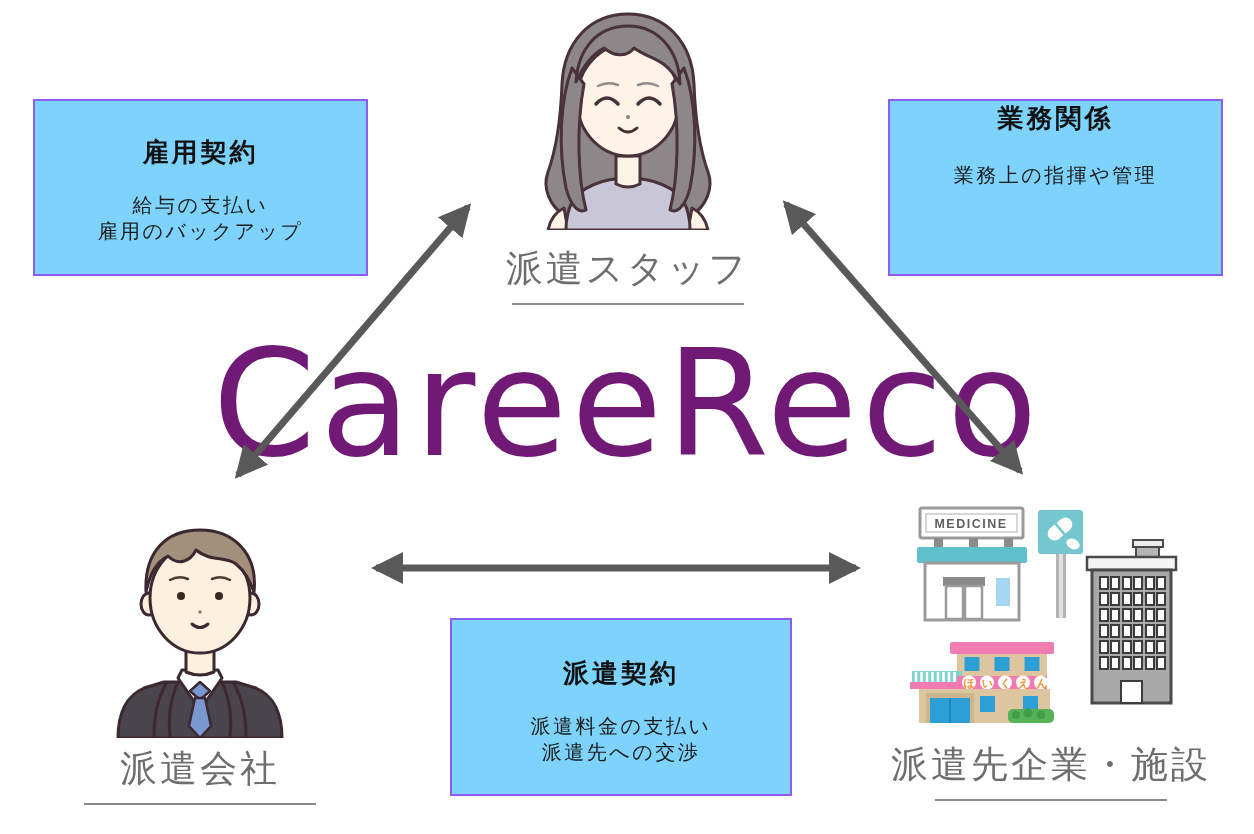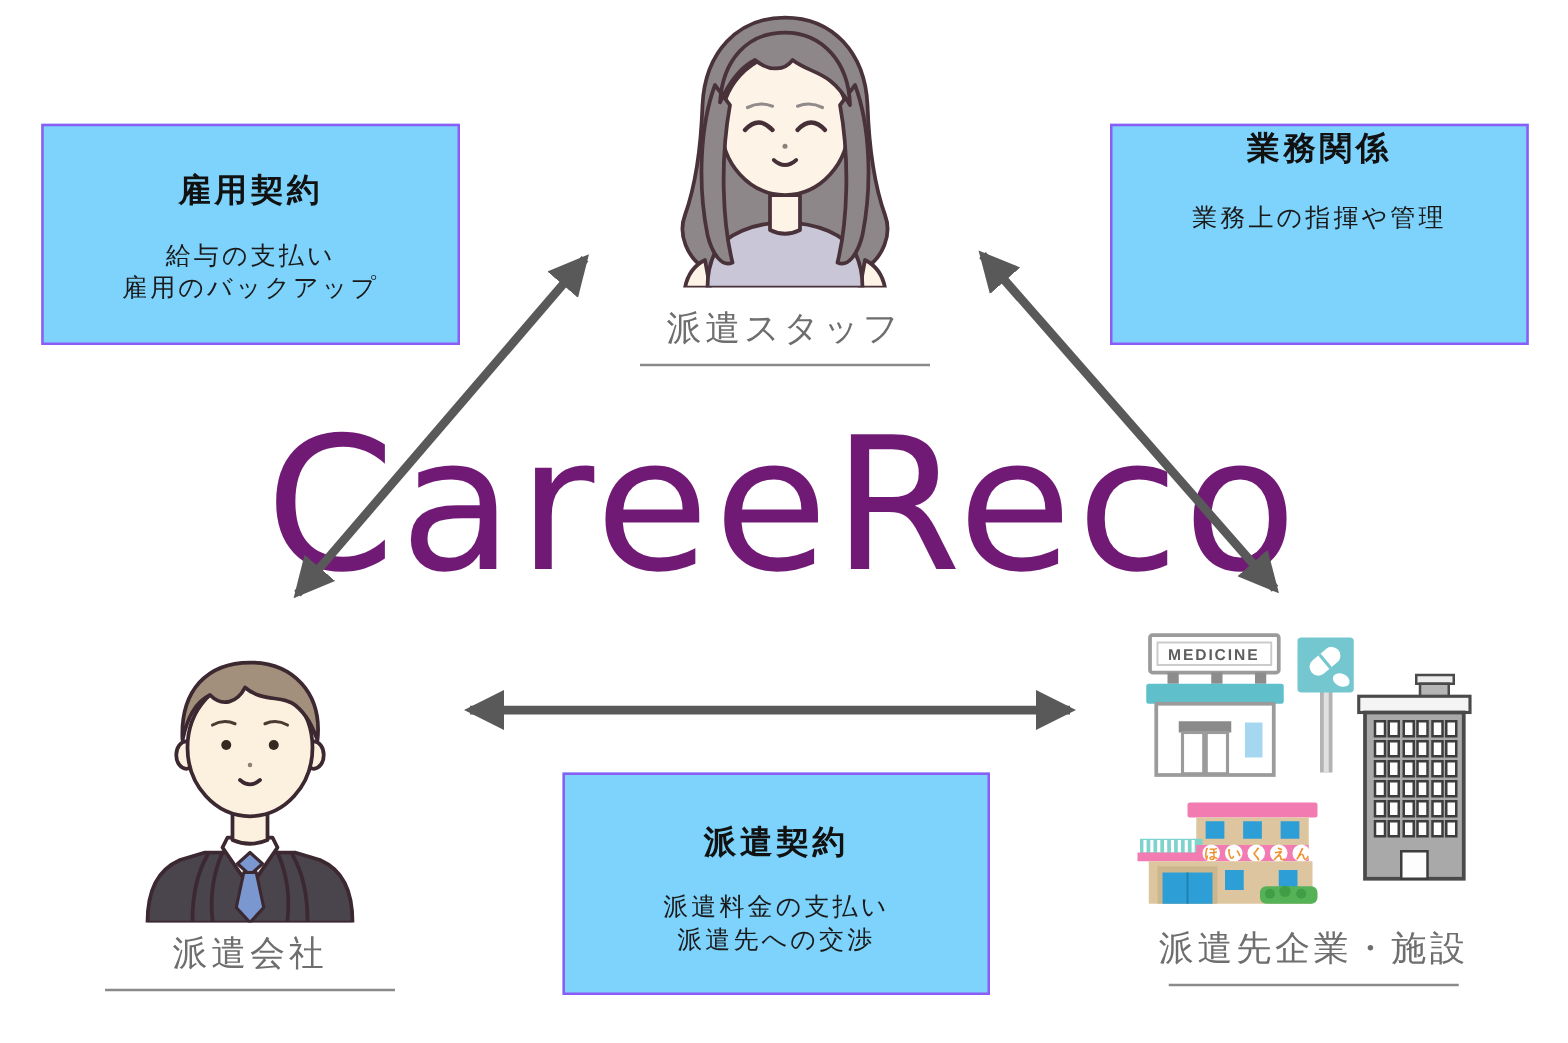--- a/index.html
+++ b/index.html
@@ -22,21 +22,21 @@
   .box-biz .box-body{margin-top:26px;}
   
   .figure{position:absolute;display:flex;flex-direction:column;align-items:center;z-index:2;}
   .fig-staff{left:505px;top:8px;width:245px;}
   .fig-agency{left:78px;top:500px;width:244px;}
   .fig-client{left:888px;top:490px;width:326px;}
   .cap{display:flex;flex-direction:column;align-items:center;}
   .fig-staff .cap{margin-top:14px;}
   .fig-agency .cap{margin-top:6px;}
   .fig-client .cap{margin-top:4px;}
-  .cap-text{font-size:28px;color:#6e6e6e;letter-spacing:3px;white-space:nowrap;}
+  .cap-text{font-size:37px;color:#6e6e6e;letter-spacing:3px;white-space:nowrap;}
   .cap-line{width:232px;border-bottom:2px solid #8a8a8a;margin-top:9px;height:0;}
 </style>
 </head>
 <body>
 
 <div class="canvas">
 
   <div class="watermark">CareeReco</div>
 
   <svg class="arrows" width="1254" height="834" viewBox="0 0 1254 834">

